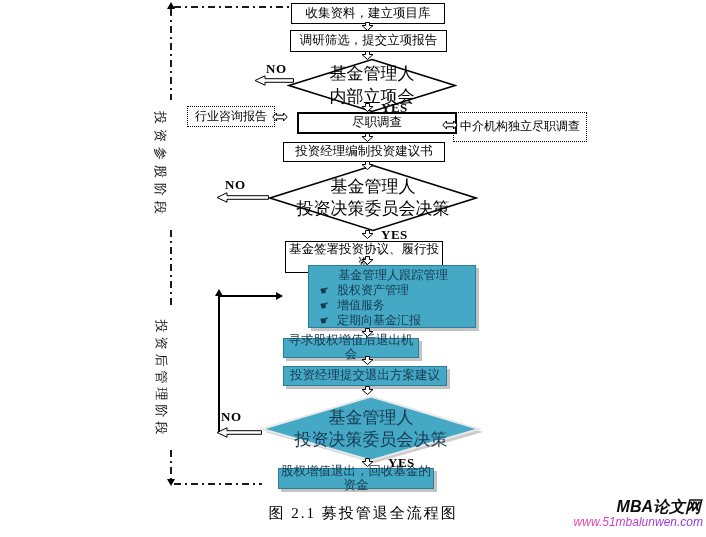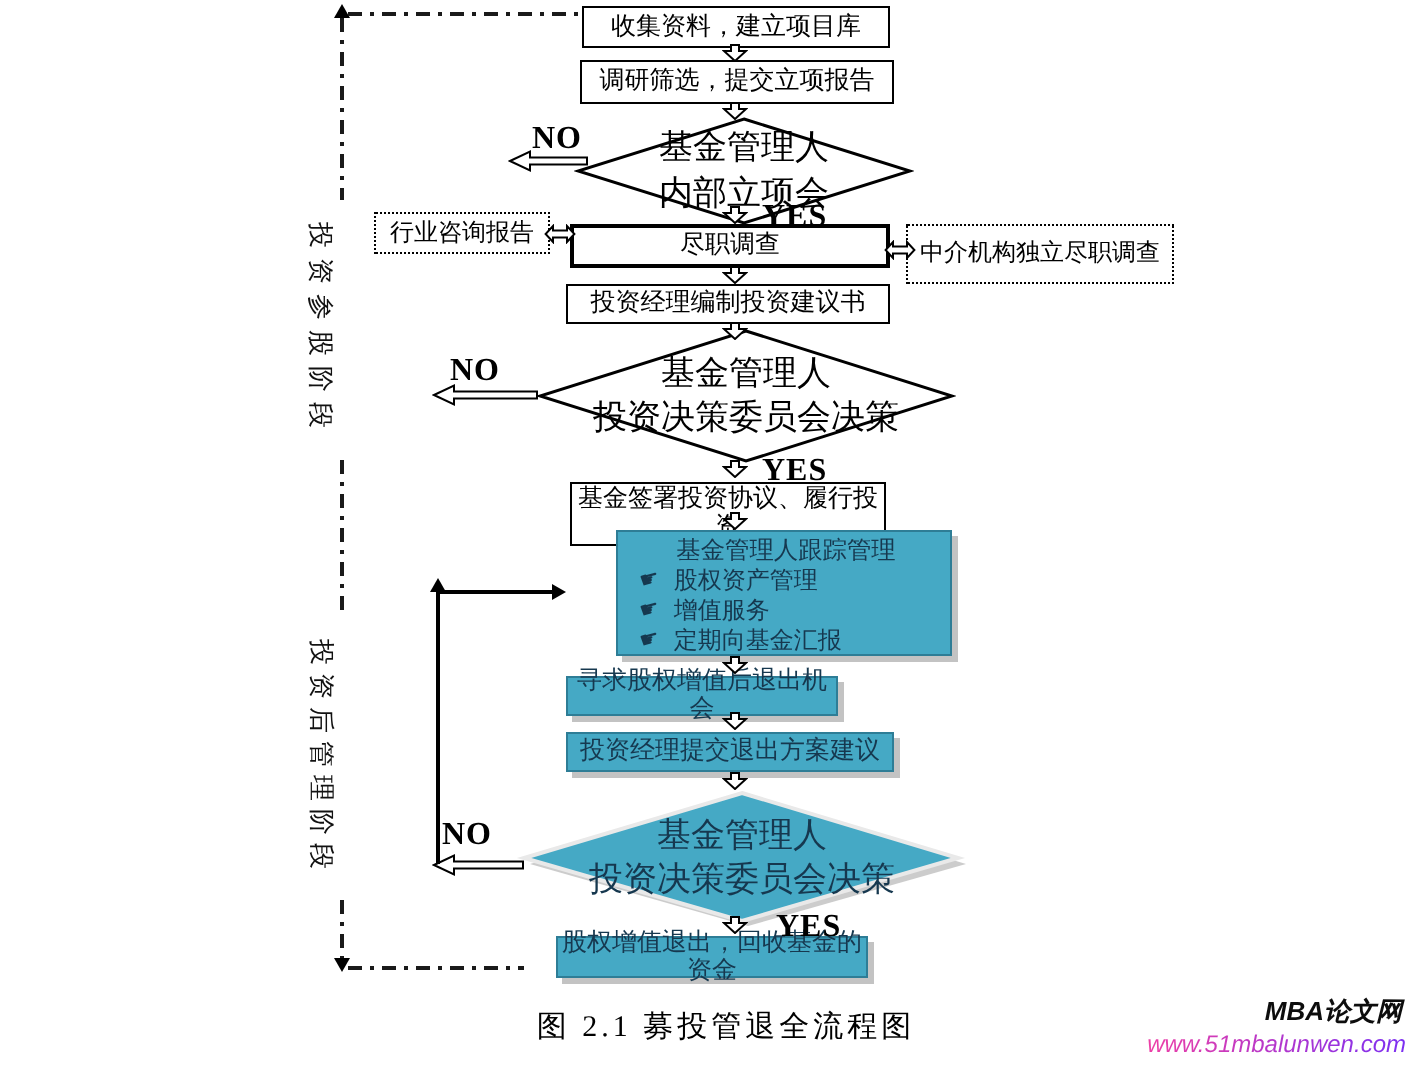--- a/index.html
+++ b/index.html
@@ -23,32 +23,32 @@
     justify-content:center;font-size:12.5px;line-height:1.1;text-align:center;}
   .wbox{background:#fff;border:1.5px solid #000;}
   .dbox{background:#fff;border:1.6px dotted #000;font-size:12px;}
   .tbox{background:#45A9C5;border:1px solid #2e7d96;color:#16384F;
         box-shadow:3px 3px 0 rgba(145,145,145,0.55);}
   .diamond{position:absolute;}
   .diamond svg{position:absolute;left:0;top:0;}
   .dtext{position:absolute;inset:0;display:flex;align-items:center;justify-content:center;
          text-align:center;font-size:17px;line-height:1.3;white-space:pre-line;}
   .dtext.teal{color:#16384F;}
-  .lab{position:absolute;font-size:16px;font-weight:bold;letter-spacing:.5px;}
+  .lab{position:absolute;font-size:13px;font-weight:bold;letter-spacing:.5px;}
   .conn{position:absolute;}
   .loopline{position:absolute;background:#000;}
   
   .track{flex-direction:column;justify-content:flex-start;padding:3px 6px 2px 8px;font-size:12px;margin-left:25px;}
   .track .ttl{width:100%;text-align:center;font-size:12.2px;margin-bottom:1px;}
   .track .row{width:100%;display:flex;align-items:center;text-align:left;gap:7px;padding-left:6px;line-height:15px;}
   .track .pt{font-size:11px;transform:rotate(-15deg);display:inline-block;}
   
   .caption{position:absolute;font-size:15px;letter-spacing:2px;text-align:center;}
   .wm-name{position:absolute;font-family:"Liberation Sans","DejaVu Sans",sans-serif;
-           font-weight:bold;font-style:italic;font-size:13px;color:#0d0d0d;}
+           font-weight:bold;font-style:italic;font-size:16px;color:#0d0d0d;}
   .wm-url{position:absolute;font-family:"Liberation Sans","DejaVu Sans",sans-serif;
           font-style:italic;font-size:12px;
           background:linear-gradient(90deg,#ED3FA6,#7B2FF2);
           -webkit-background-clip:text;background-clip:text;color:transparent;}
 </style>
 </head>
 <body>
 
 <div class="canvas">
 
@@ -70,21 +70,21 @@
     <svg width="170" height="55">
       <polygon points="85,1.5 168,27.5 85,53.5 2,27.5" fill="#fff" stroke="#000" stroke-width="1.5"></polygon>
     </svg>
     <div class="dtext">基金管理人
 内部立项会</div>
   </div>
 
   <div class="dbox" style="left:187px;top:106px;width:88px;height:21px">行业咨询报告</div>
   <div class="dbox" style="left:453px;top:112px;width:134px;height:30px">中介机构独立尽职调查</div>
 
-  <div class="wbox" style="left:285px;top:112px;width:160px;height:22px;border-width:2px">尽职调查</div>
+  <div class="wbox" style="left:297px;top:112px;width:160px;height:22px;border-width:2px">尽职调查</div>
   <div class="wbox" style="left:283px;top:142px;width:162px;height:20px">投资经理编制投资建议书</div>
 
   <div class="diamond" style="left:268px;top:164px;width:210px;height:68px">
     <svg width="210" height="68">
       <polygon points="105,1.5 208,34 105,66.5 2,34" fill="#fff" stroke="#000" stroke-width="1.5"></polygon>
     </svg>
     <div class="dtext">基金管理人
 投资决策委员会决策</div>
   </div>
 

